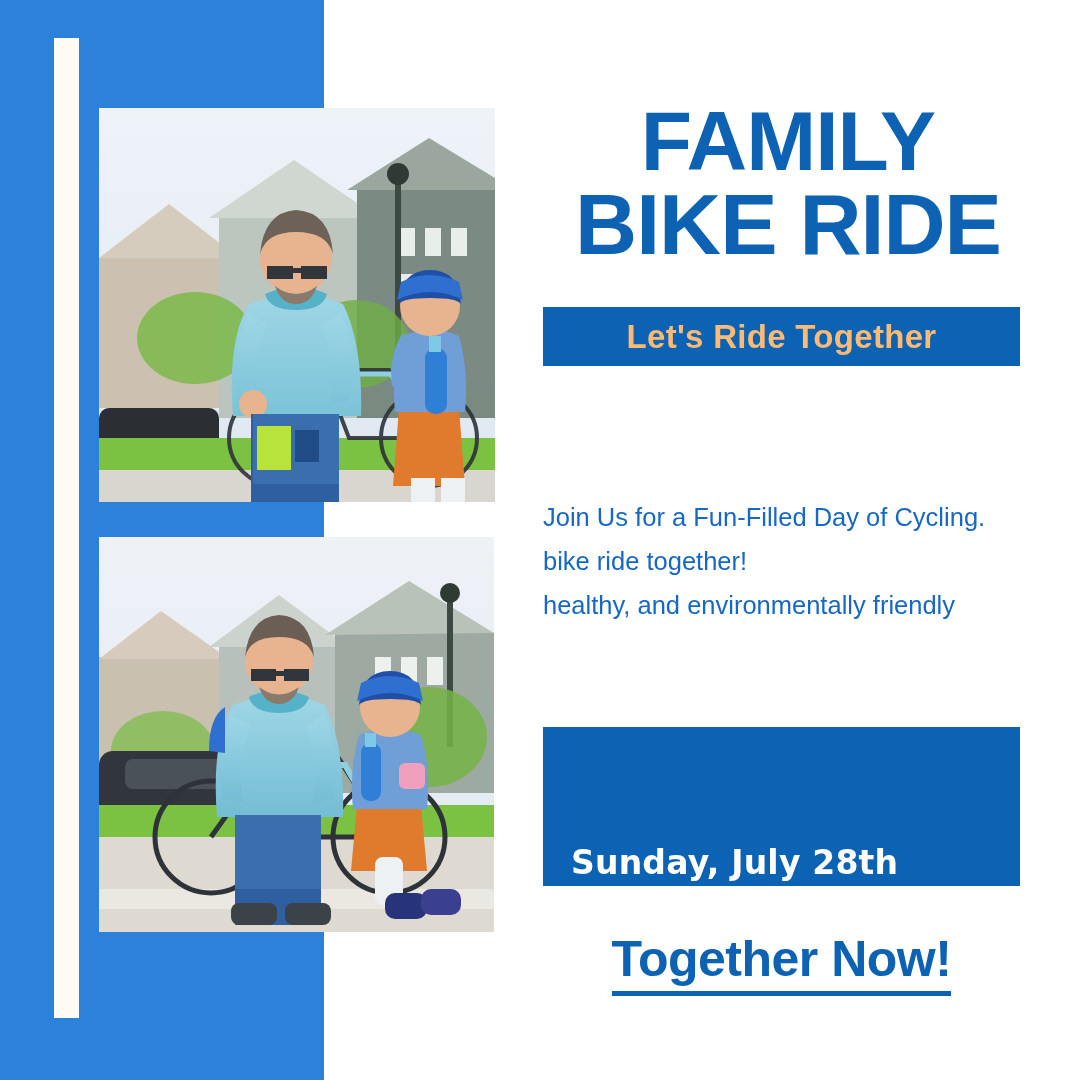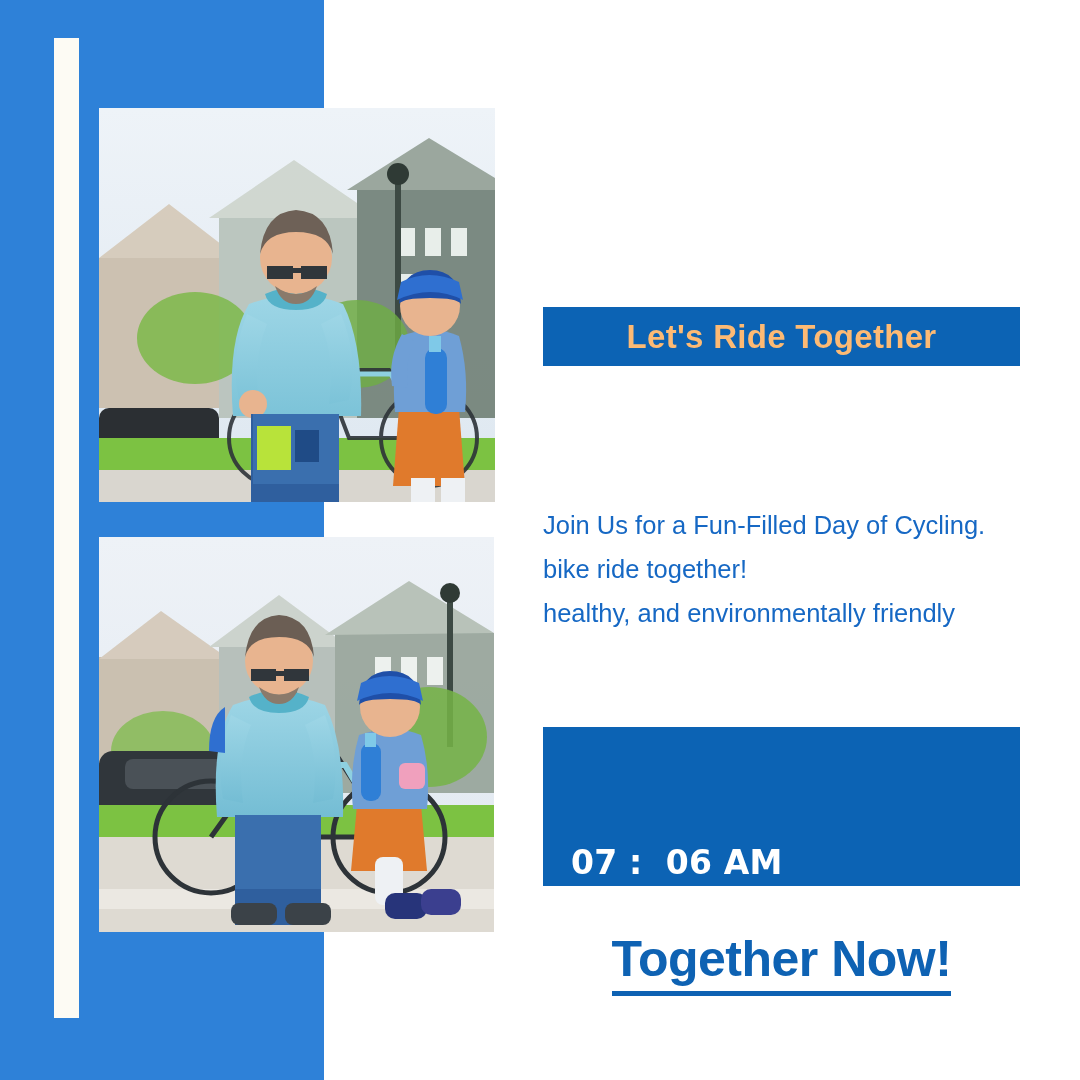--- a/index.html
+++ b/index.html
@@ -54,21 +54,20 @@
     color:#fdba74;font-weight:bold;font-size:33px;letter-spacing:0.3px;
     font-family:"Liberation Sans", sans-serif;
   }
 
   .body-text{
     position:absolute;left:543px;top:496px;width:480px;
     color:#1668C4;
     font-size:25.5px;
     line-height:1.72;
     font-family:"Liberation Sans", sans-serif;
-    margin-top:8px;
   }
 
   .details-box{
     position:absolute;left:543px;top:727px;width:477px;height:159px;
     background:#0C63B4;
   }
   .details-inner{
     position:absolute;left:28px;top:22px;right:10px;
     color:#ffffff;
     font-weight:bold;
@@ -262,33 +261,38 @@
         <rect x="262" y="206" width="20" height="58" rx="9" fill="#2f7fd6"></rect>
         <rect x="266" y="196" width="11" height="14" fill="#7fc9e8"></rect>
         <rect x="300" y="226" width="26" height="26" rx="6" fill="#f0a0bd"></rect>
         <rect x="276" y="320" width="28" height="48" rx="8" fill="#eef1f4"></rect>
         <rect x="286" y="356" width="42" height="26" rx="10" fill="#27347a"></rect>
         <rect x="322" y="352" width="40" height="26" rx="10" fill="#3b3f8f"></rect>
       </g>
     </svg>
   </div>
 
+  <div class="headline">
+    <span class="l1">FAMILY</span>
+    <span class="l2">BIKE RIDE</span>
+  </div>
 
   <div class="subtitle-band">
     <span>Let's Ride Together</span>
   </div>
 
   <div class="body-text">
     <div>Join Us for a Fun-Filled Day of Cycling.</div>
     <div>bike ride together!</div>
     <div>healthy, and environmentally friendly</div>
   </div>
 
   <div class="details-box">
     <div class="details-inner">
+      <div>Sunday, July 28th</div>
       <div>07 :  06 AM</div>
       
     </div>
   </div>
 
   <div class="cta">
     <span>Together Now!</span>
   </div>
 
 </div>

